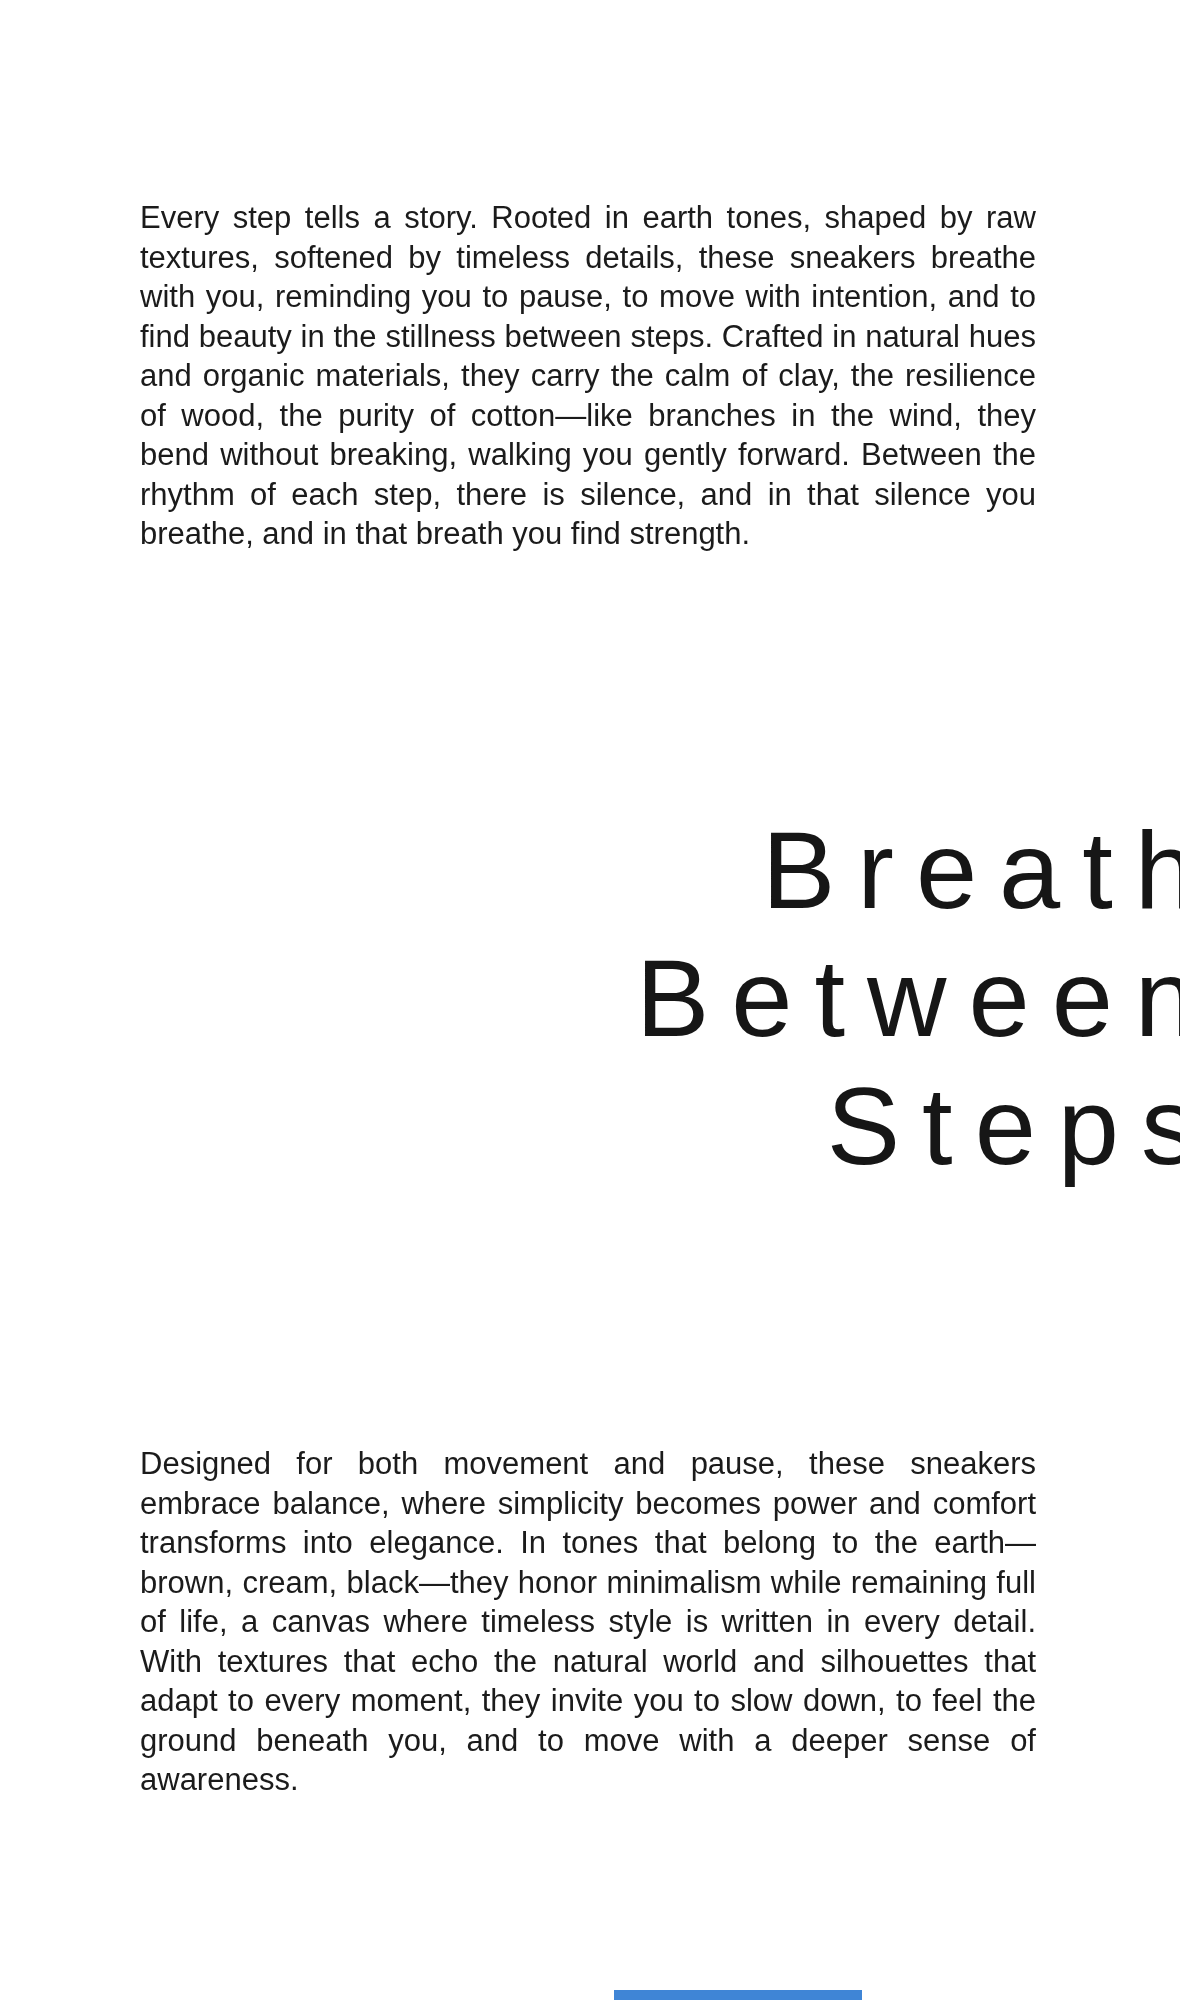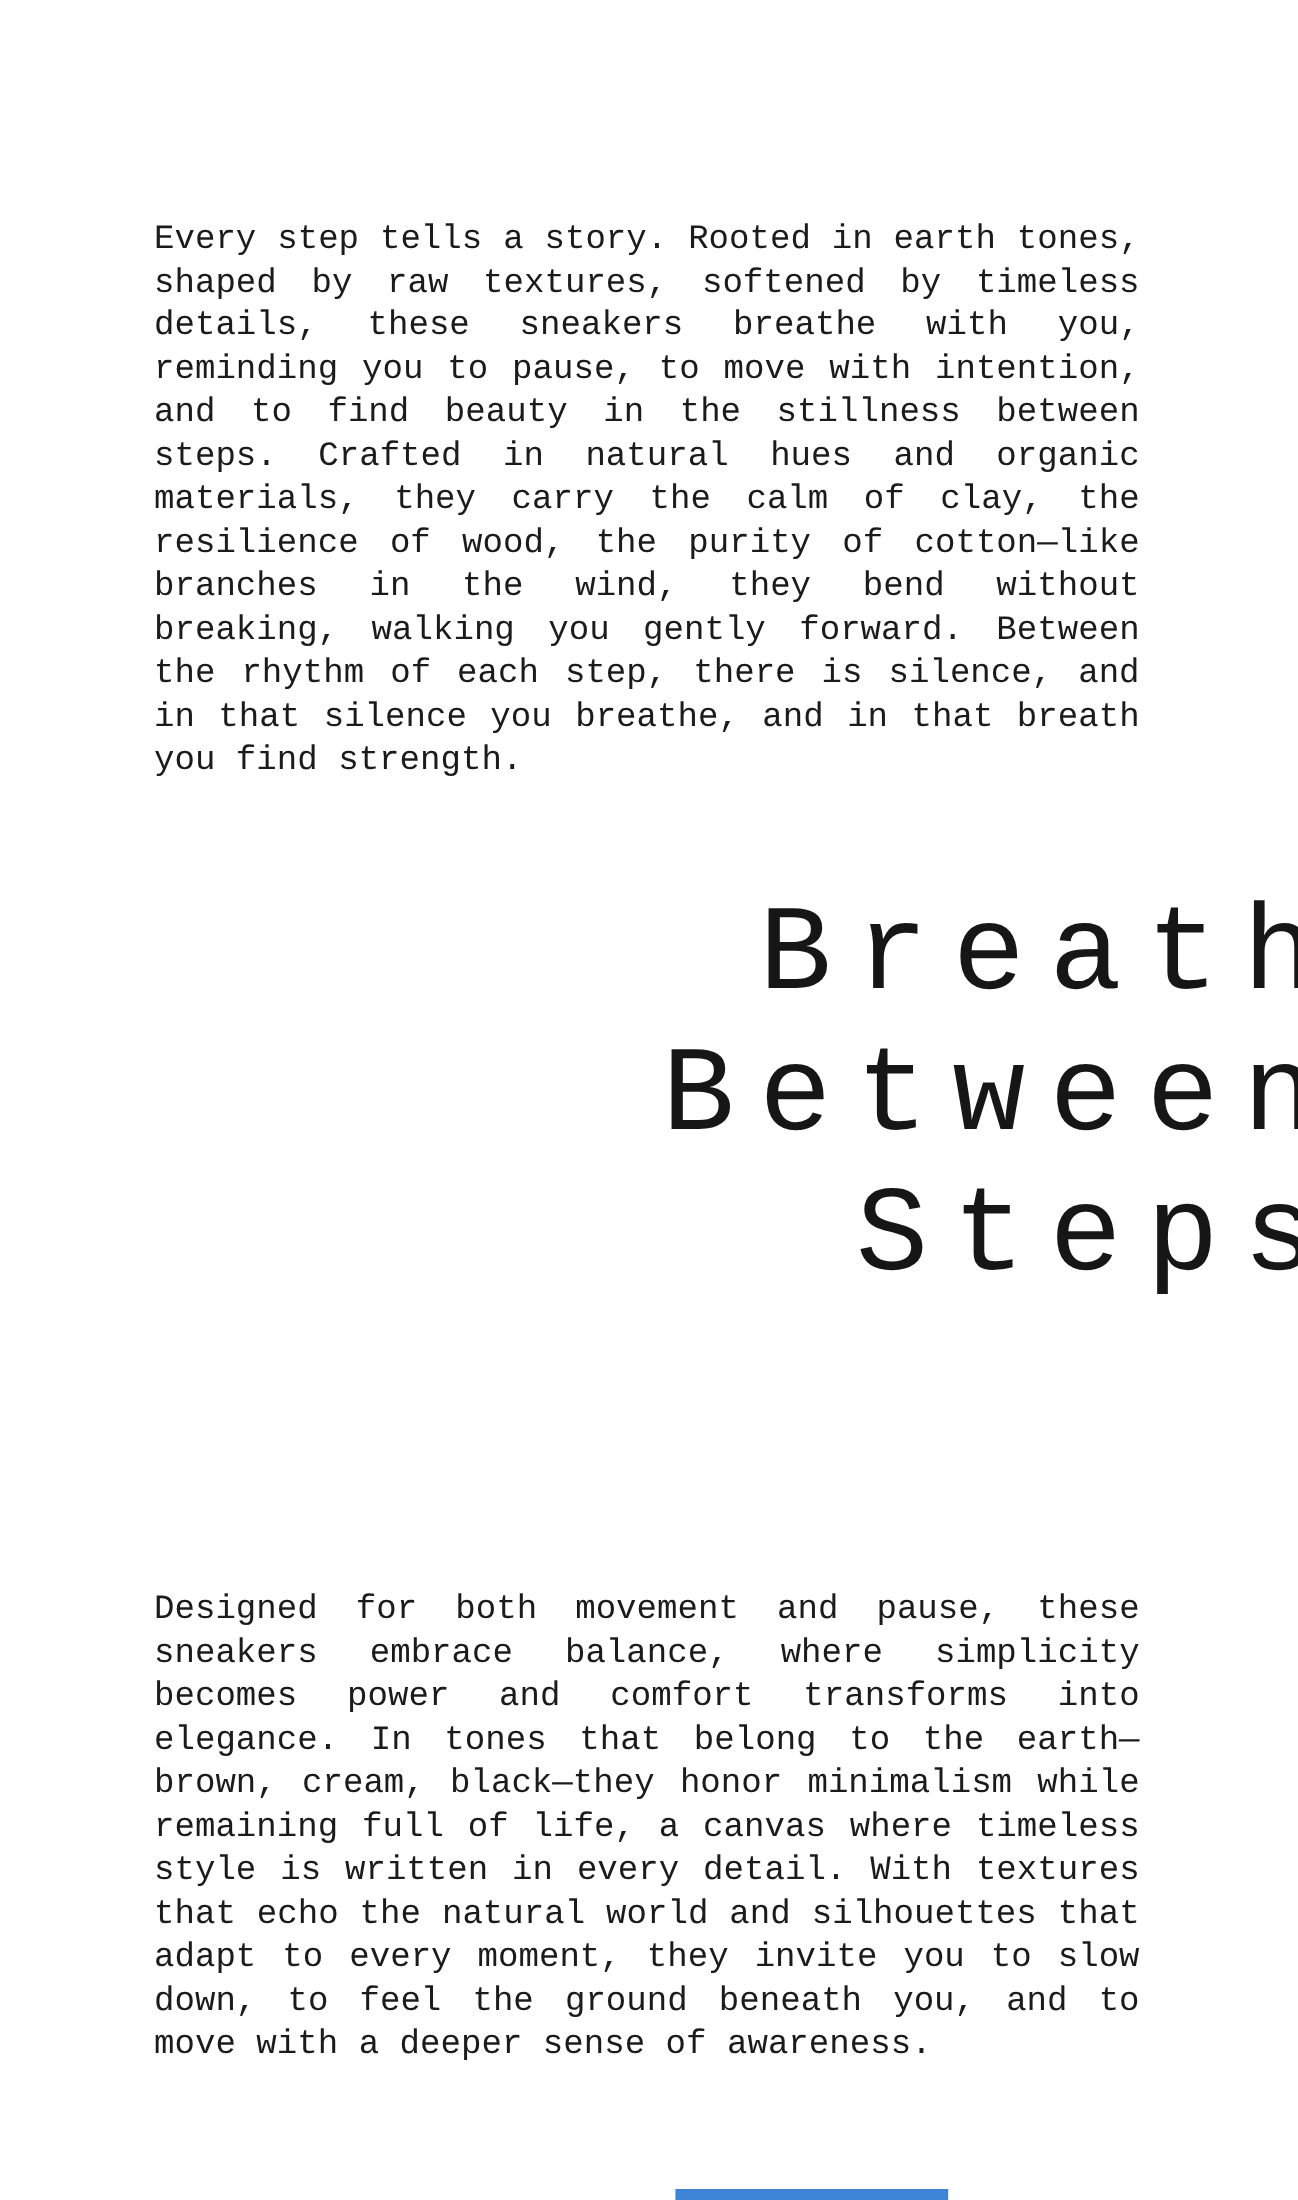--- a/index.html
+++ b/index.html
@@ -6,21 +6,21 @@
     margin: 0;
     padding: 0;
     background: #ffffff;
   }
   .page {
     position: relative;
     width: 1180px;
     height: 2000px;
     background: #ffffff;
     overflow: hidden;
-    font-family: Liberation Mono, monospace;
+    font-family: Liberation Sans, sans-serif;
     color: #1b1b1b;
   }
   .para {
     position: absolute;
     left: 140px;
     width: 896px;
     margin: 0;
     font-size: 31px;
     line-height: 39.5px;
     text-align: justify;

